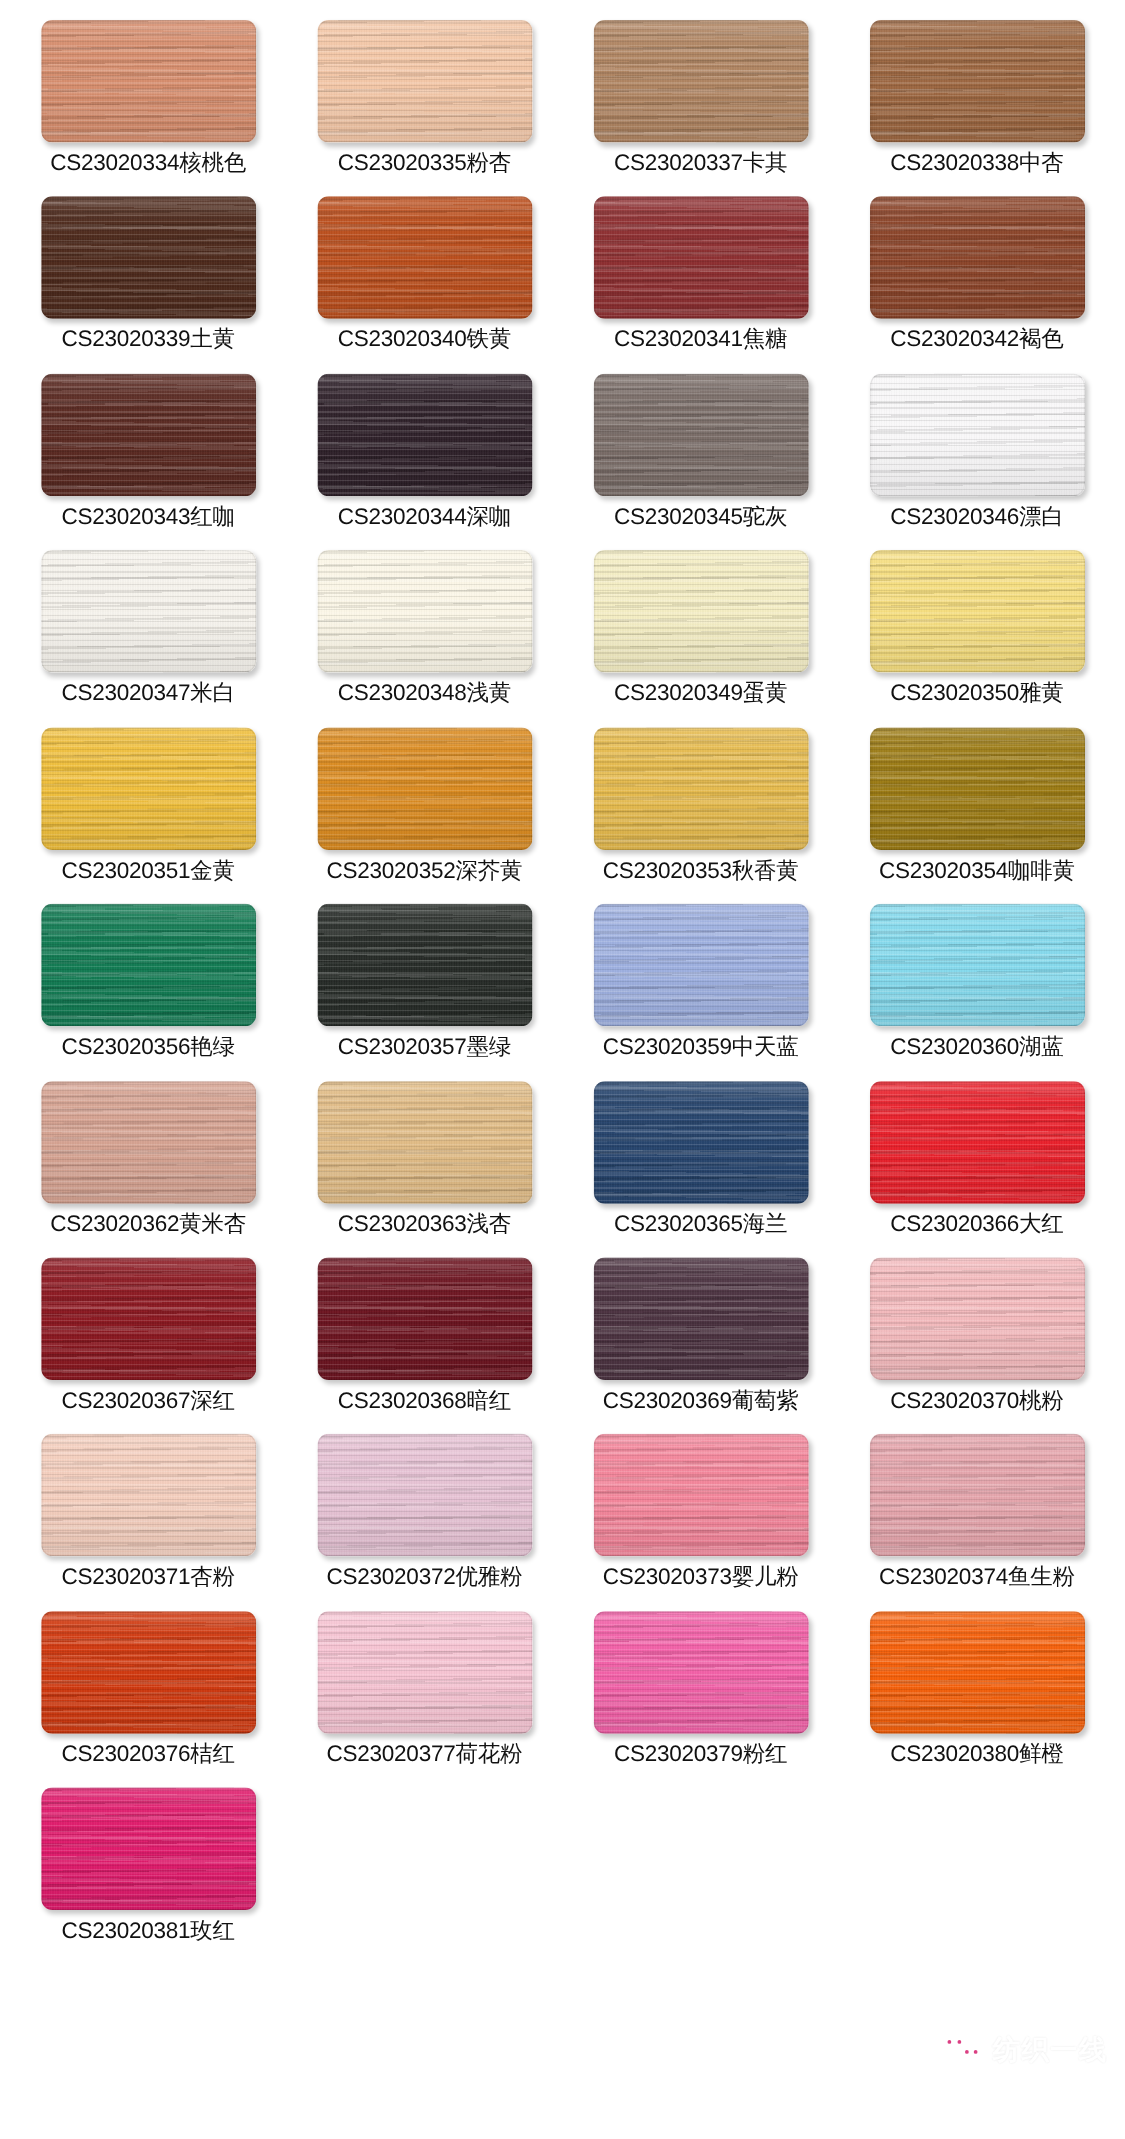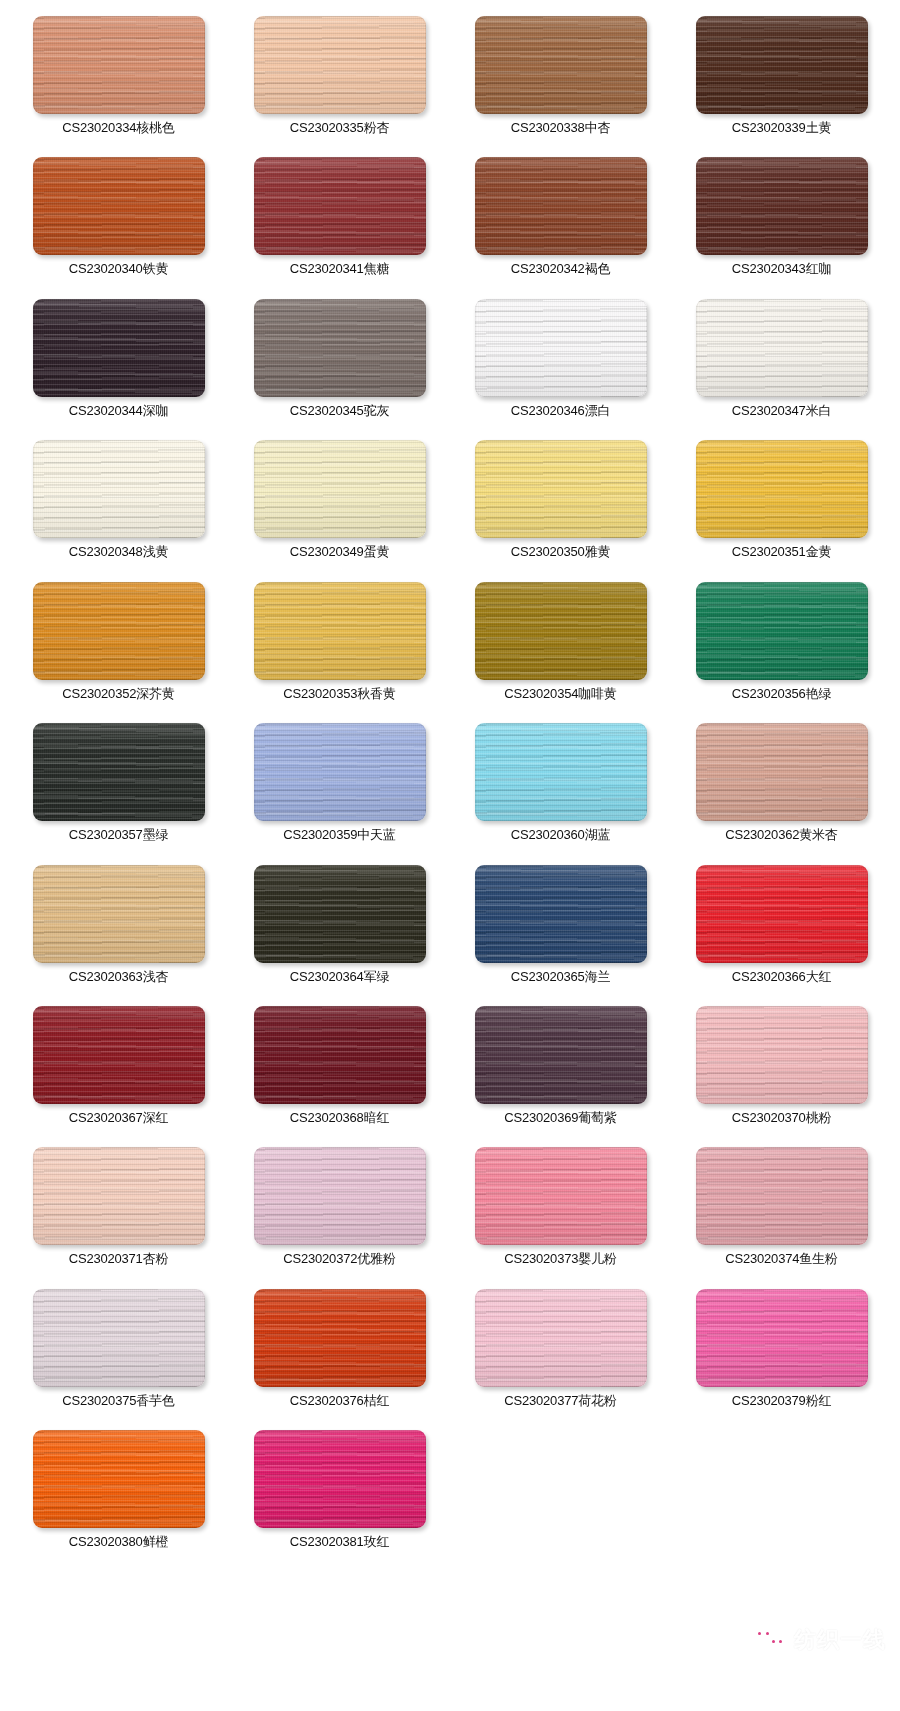--- a/index.html
+++ b/index.html
@@ -128,21 +128,21 @@
 
   .chip .edge {
     position: absolute;
     inset: 0;
     border-radius: 9px;
     box-shadow: inset 0 0 0 1px rgba(0,0,0,0.07);
   }
 
   .chip-label {
     margin-top: 7px;
-    font-size: 13px;
+    font-size: 18px;
     line-height: 1.1;
     color: #111111;
     letter-spacing: -0.2px;
     white-space: nowrap;
     text-align: center;
     font-family: "Liberation Sans", "DejaVu Sans", sans-serif;
   }
 
   
   #watermark {
@@ -221,20 +221,33 @@
           <div class="fibers"></div>
           <div class="sheen"></div>
           <div class="edge"></div>
         </div>
       </div>
       <div class="chip-label">CS23020335粉杏</div>
     </div>
     <div class="swatch-cell">
       <div class="chip-wrap">
         <div class="chip">
+          <div class="base" title="#b08562" style="background: rgb(176, 133, 98);"></div>
+          <div class="bands"></div>
+          <div class="threads"></div>
+          <div class="fibers"></div>
+          <div class="sheen"></div>
+          <div class="edge"></div>
+        </div>
+      </div>
+      <div class="chip-label">CS23020337卡其</div>
+    </div>
+    <div class="swatch-cell">
+      <div class="chip-wrap">
+        <div class="chip">
           <div class="base" title="#9c6640" style="background: rgb(156, 102, 64);"></div>
           <div class="bands"></div>
           <div class="threads"></div>
           <div class="fibers"></div>
           <div class="sheen"></div>
           <div class="edge"></div>
         </div>
       </div>
       <div class="chip-label">CS23020338中杏</div>
     </div>
@@ -520,33 +533,20 @@
           <div class="fibers"></div>
           <div class="sheen"></div>
           <div class="edge"></div>
         </div>
       </div>
       <div class="chip-label">CS23020363浅杏</div>
     </div>
     <div class="swatch-cell">
       <div class="chip-wrap">
         <div class="chip">
-          <div class="base" title="#2c2b1e" style="background: rgb(44, 43, 30);"></div>
-          <div class="bands"></div>
-          <div class="threads"></div>
-          <div class="fibers"></div>
-          <div class="sheen"></div>
-          <div class="edge"></div>
-        </div>
-      </div>
-      <div class="chip-label">CS23020364军绿</div>
-    </div>
-    <div class="swatch-cell">
-      <div class="chip-wrap">
-        <div class="chip">
           <div class="base" title="#27456e" style="background: rgb(39, 69, 110);"></div>
           <div class="bands"></div>
           <div class="threads"></div>
           <div class="fibers"></div>
           <div class="sheen"></div>
           <div class="edge"></div>
         </div>
       </div>
       <div class="chip-label">CS23020365海兰</div>
     </div>
@@ -659,33 +659,20 @@
         <div class="chip">
           <div class="base" title="#e4a4ab" style="background: rgb(228, 164, 171);"></div>
           <div class="bands"></div>
           <div class="threads"></div>
           <div class="fibers"></div>
           <div class="sheen"></div>
           <div class="edge"></div>
         </div>
       </div>
       <div class="chip-label">CS23020374鱼生粉</div>
-    </div>
-    <div class="swatch-cell">
-      <div class="chip-wrap">
-        <div class="chip">
-          <div class="base" title="#e3d7dd" style="background: rgb(227, 215, 221);"></div>
-          <div class="bands"></div>
-          <div class="threads"></div>
-          <div class="fibers"></div>
-          <div class="sheen"></div>
-          <div class="edge"></div>
-        </div>
-      </div>
-      <div class="chip-label">CS23020375香芋色</div>
     </div>
     <div class="swatch-cell">
       <div class="chip-wrap">
         <div class="chip">
           <div class="base" title="#d1390f" style="background: rgb(209, 57, 15);"></div>
           <div class="bands"></div>
           <div class="threads"></div>
           <div class="fibers"></div>
           <div class="sheen"></div>
           <div class="edge"></div>

